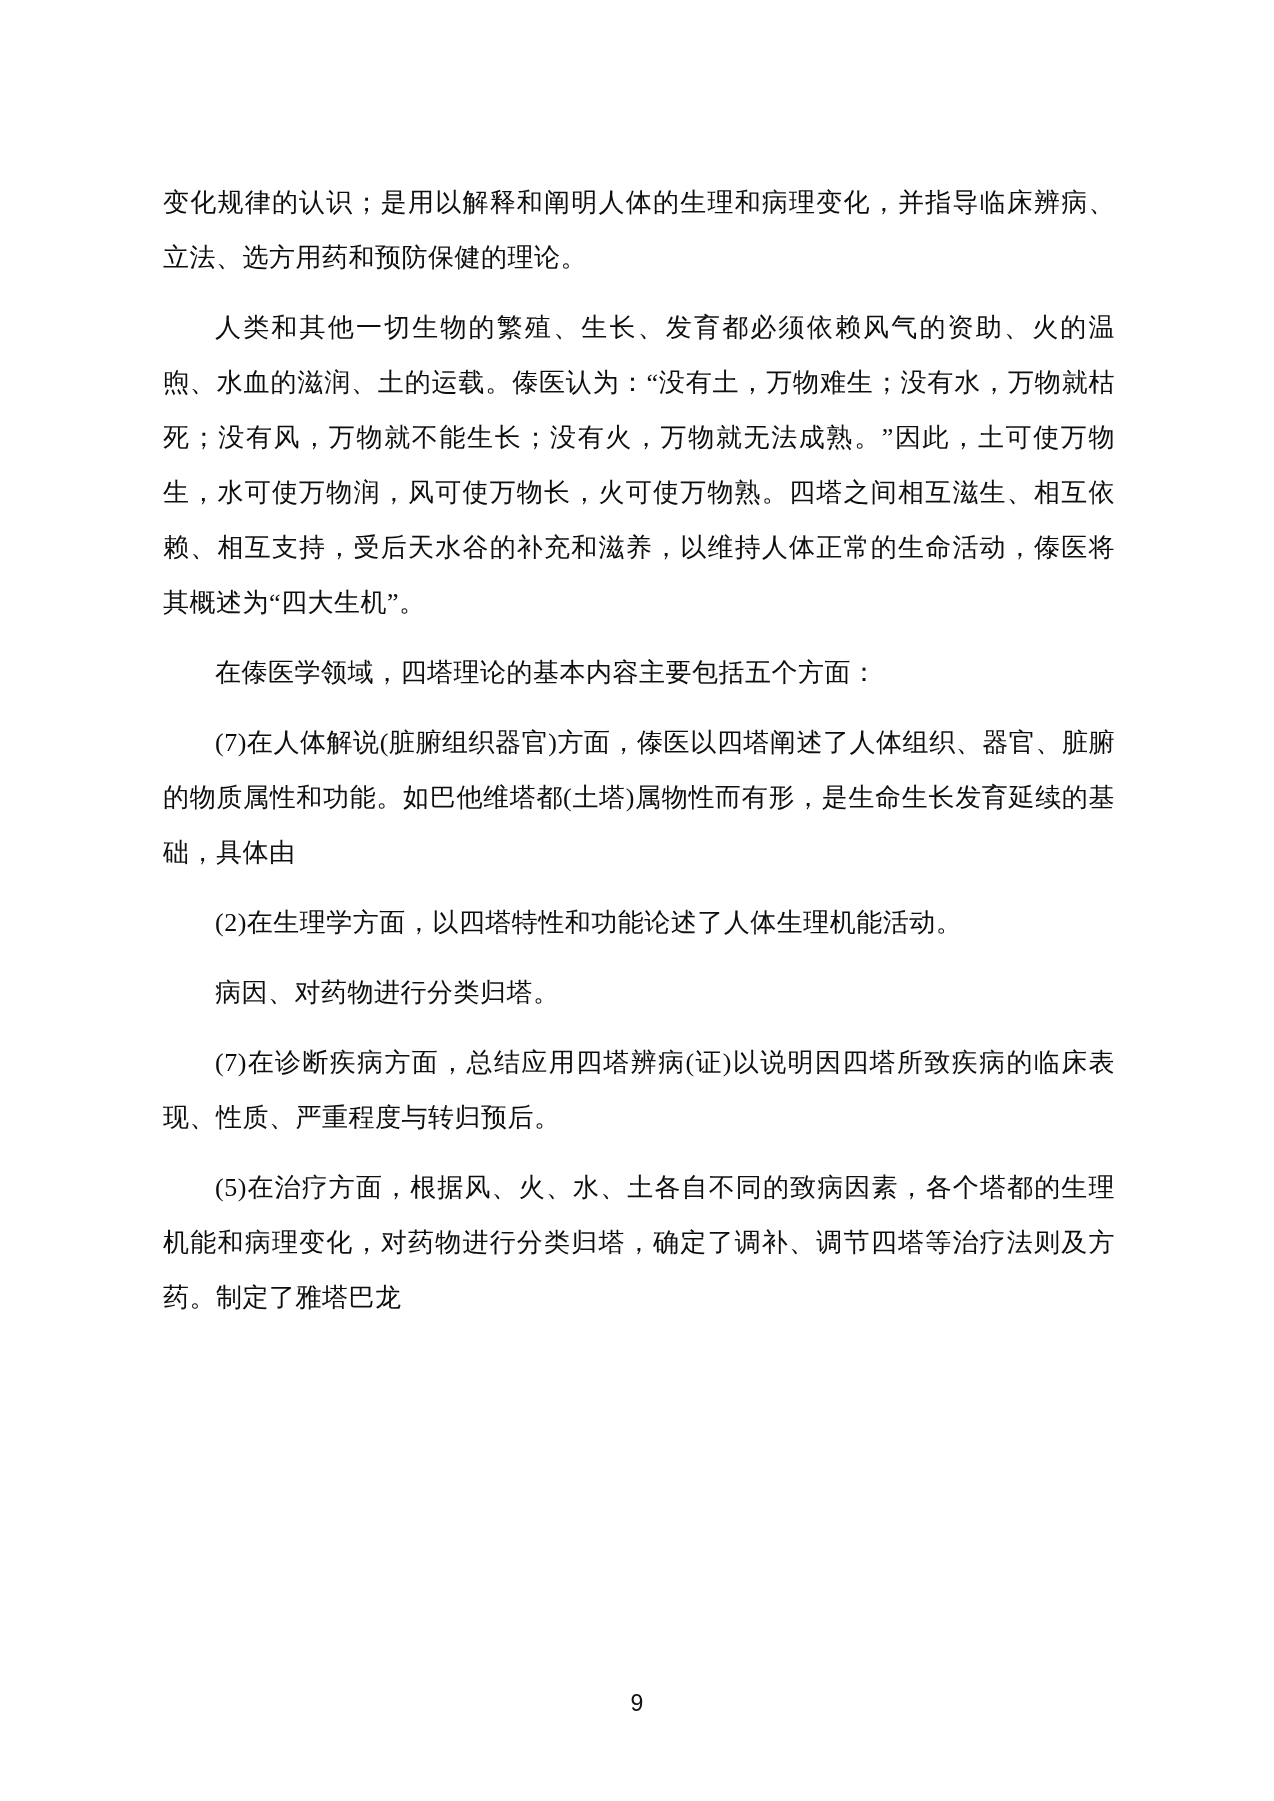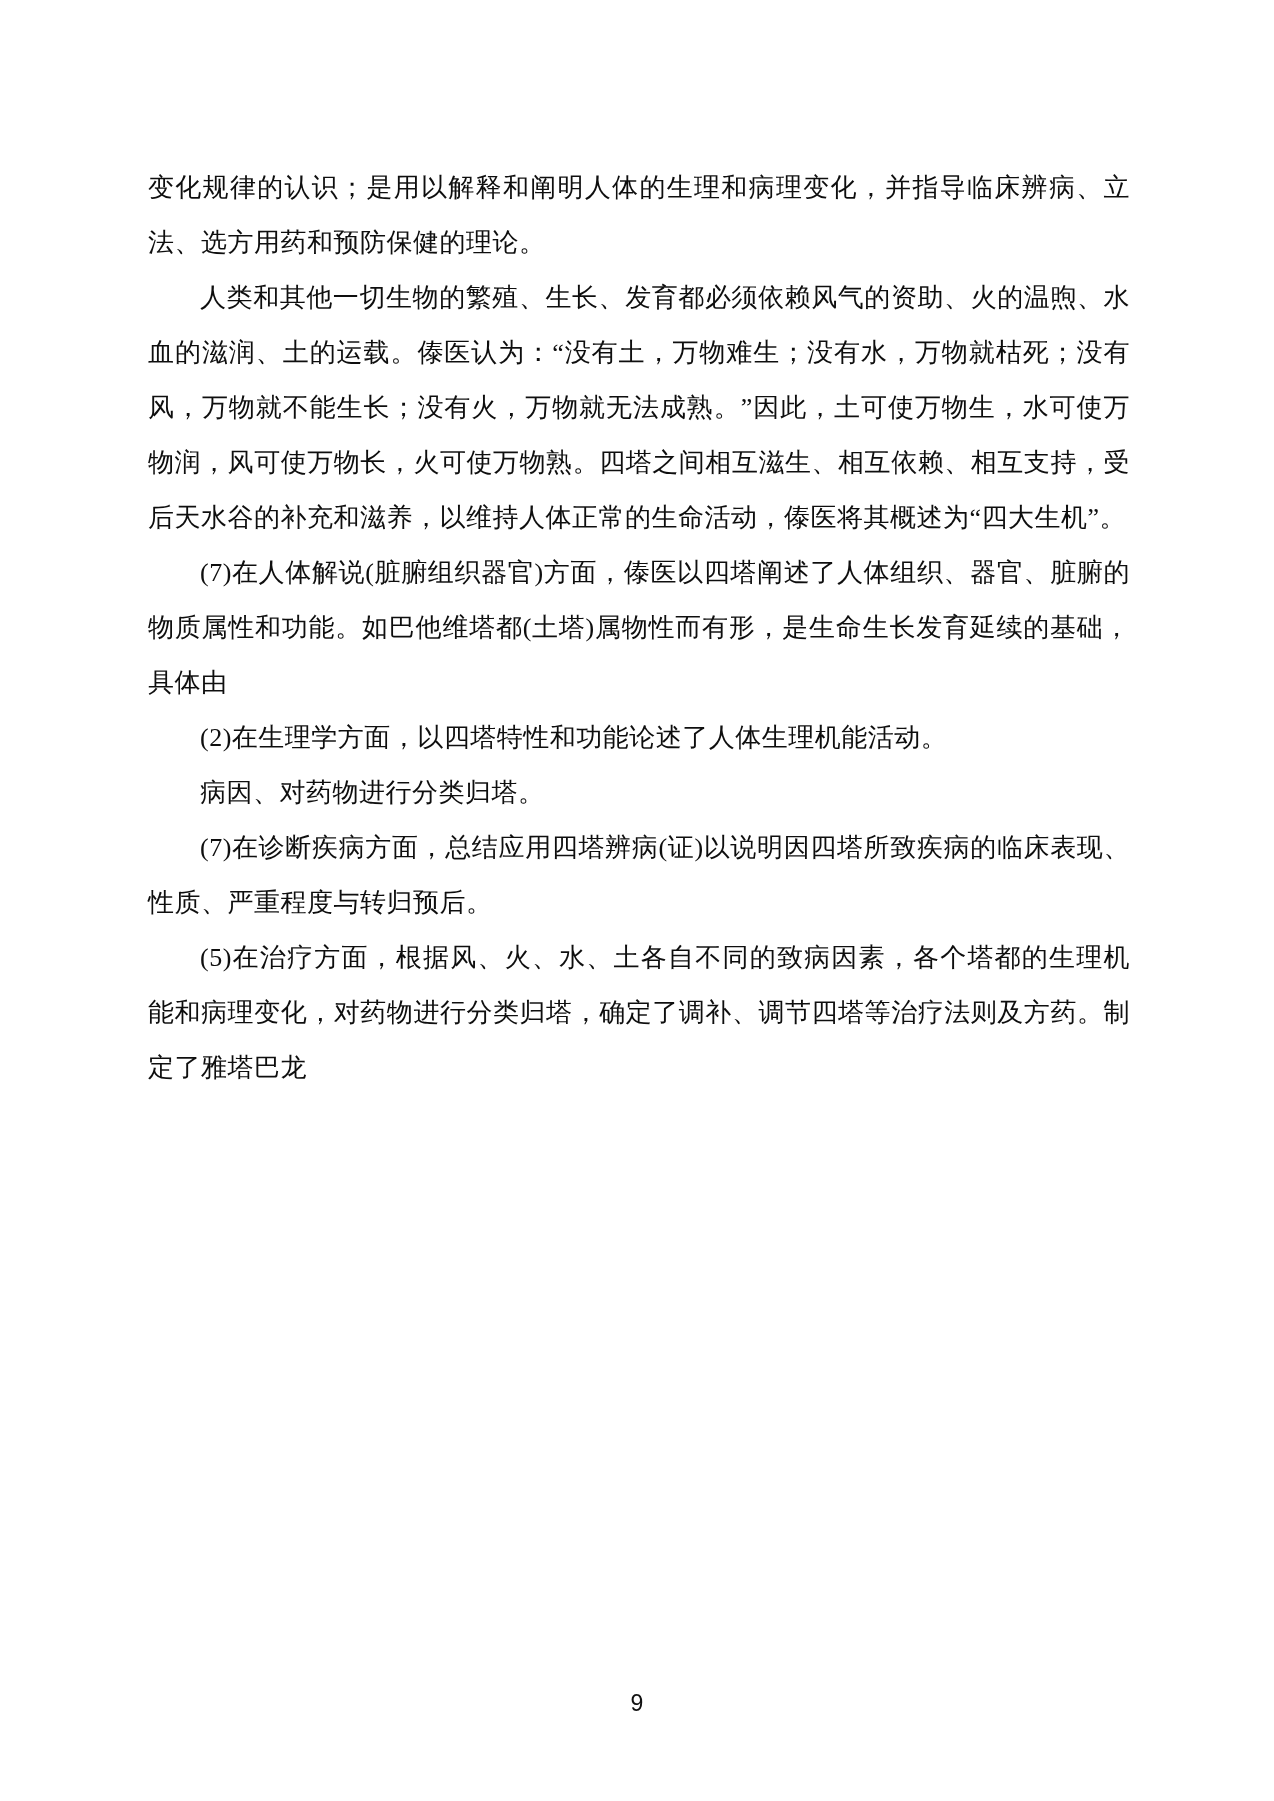--- a/index.html
+++ b/index.html
@@ -16,21 +16,21 @@
     color: #0e0e0e;
     overflow: hidden;
   }
   .content {
     position: absolute;
     left: 148px;
     top: 160px;
     width: 982px;
   }
   .content p {
-    margin: 0;
+    margin: 15px;
     font-size: 26px;
     line-height: 55px;
     text-align: justify;
     letter-spacing: 0.5px;
     word-break: break-all;
   }
   .content p.indent {
     text-indent: 2em;
   }
   .page-footer {
@@ -44,20 +44,21 @@
     color: #111111;
   }
 </style>
 </head>
 <body>
 
 <div class="page">
   <div class="content">
     <p>变化规律的认识；是用以解释和阐明人体的生理和病理变化，并指导临床辨病、立法、选方用药和预防保健的理论。</p>
     <p class="indent">人类和其他一切生物的繁殖、生长、发育都必须依赖风气的资助、火的温煦、水血的滋润、土的运载。傣医认为：“没有土，万物难生；没有水，万物就枯死；没有风，万物就不能生长；没有火，万物就无法成熟。”因此，土可使万物生，水可使万物润，风可使万物长，火可使万物熟。四塔之间相互滋生、相互依赖、相互支持，受后天水谷的补充和滋养，以维持人体正常的生命活动，傣医将其概述为“四大生机”。</p>
+    <p class="indent">在傣医学领域，四塔理论的基本内容主要包括五个方面：</p>
     <p class="indent">(7)在人体解说(脏腑组织器官)方面，傣医以四塔阐述了人体组织、器官、脏腑的物质属性和功能。如巴他维塔都(土塔)属物性而有形，是生命生长发育延续的基础，具体由</p>
     <p class="indent">(2)在生理学方面，以四塔特性和功能论述了人体生理机能活动。</p>
     <p class="indent">病因、对药物进行分类归塔。</p>
     <p class="indent">(7)在诊断疾病方面，总结应用四塔辨病(证)以说明因四塔所致疾病的临床表现、性质、严重程度与转归预后。</p>
     <p class="indent">(5)在治疗方面，根据风、火、水、土各自不同的致病因素，各个塔都的生理机能和病理变化，对药物进行分类归塔，确定了调补、调节四塔等治疗法则及方药。制定了雅塔巴龙</p>
   </div>
   <div class="page-footer">
     <span>9</span>
   </div>
 </div>

